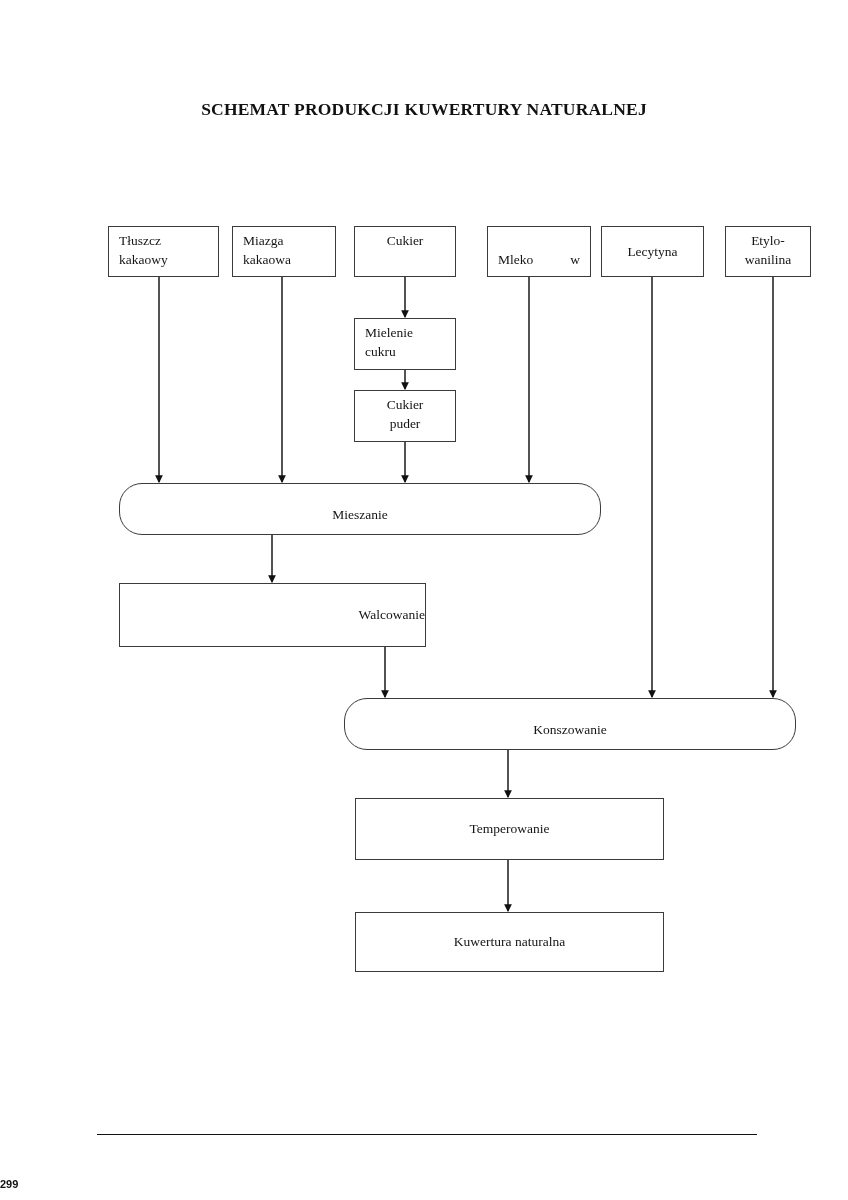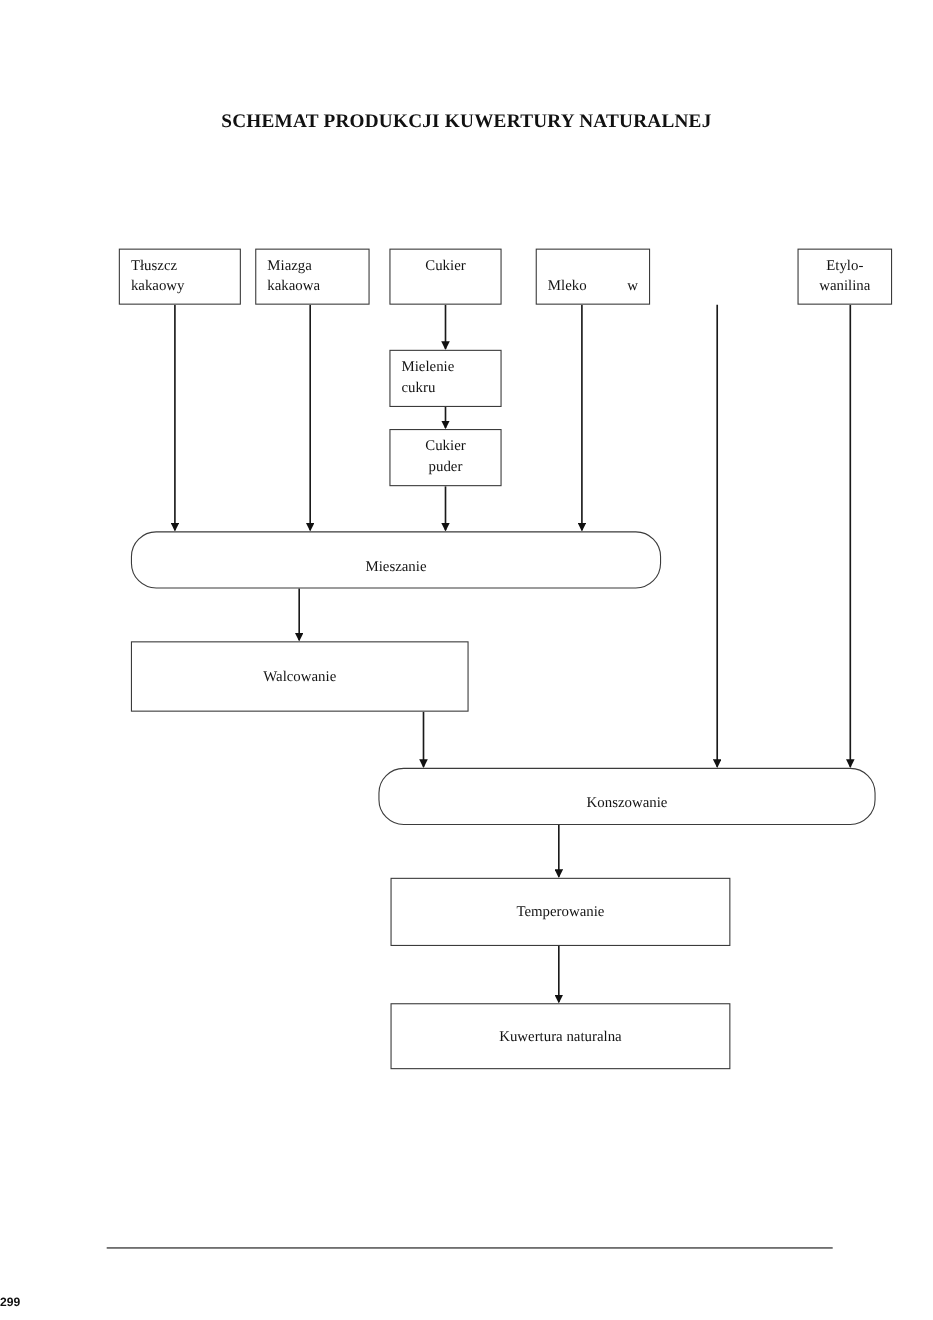--- a/index.html
+++ b/index.html
@@ -187,38 +187,41 @@
       <span class="txt">Cukier</span>
     </div>
 
     <div class="node justify-box" style="left:471px; top:226px; width:104px; height:51px;">
       <span class="txt">
         <span class="line-just"><span>Mleko</span><span>w</span></span>
         
       </span>
     </div>
 
+    <div class="node pad-ct-mid" style="left:585px; top:226px; width:103px; height:51px;">
+      <span class="txt">Lecytyna</span>
+    </div>
 
     <div class="node pad-ct-two" style="left:709px; top:226px; width:86px; height:51px;">
       <span class="txt"><span>Etylo-</span><br><span>wanilina</span></span>
     </div>
 
     <div class="node pad-lt" style="left:338px; top:318px; width:102px; height:52px;">
       <span class="txt"><span>Mielenie</span><br><span>cukru</span></span>
     </div>
 
     <div class="node pad-ct-two" style="left:338px; top:390px; width:102px; height:52px;">
       <span class="txt"><span>Cukier</span><br><span>puder</span></span>
     </div>
 
     <div class="node bar" style="left:103px; top:483px; width:482px; height:52px;">
       <span class="txt">Mieszanie</span>
     </div>
 
-    <div class="node bar-mid" style="left:103px; top:583px; width:307px; height:64px;">
+    <div class="node bar-mid" style="left:103px; top:583px; width:307px; height:64px;justify-content:flex-end;">
       <span class="txt">Walcowanie</span>
     </div>
 
     <div class="node bar" style="left:328px; top:698px; width:452px; height:52px;">
       <span class="txt">Konszowanie</span>
     </div>
 
     <div class="node bar-mid" style="left:339px; top:798px; width:309px; height:62px;">
       <span class="txt">Temperowanie</span>
     </div>

